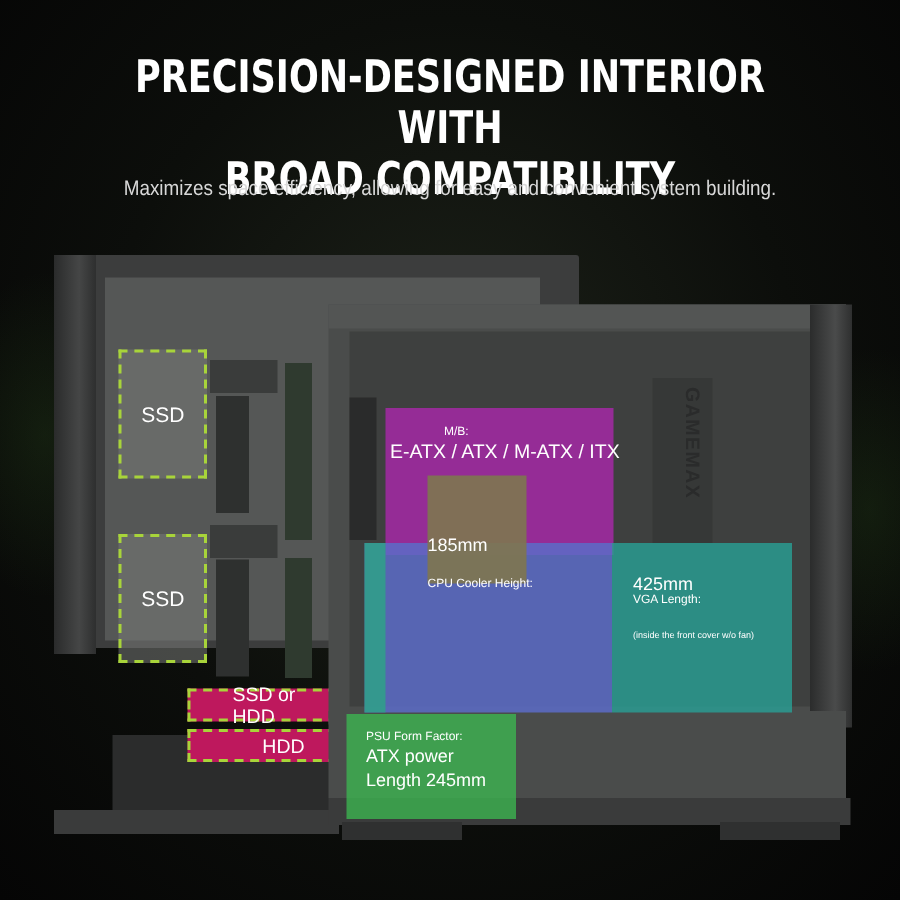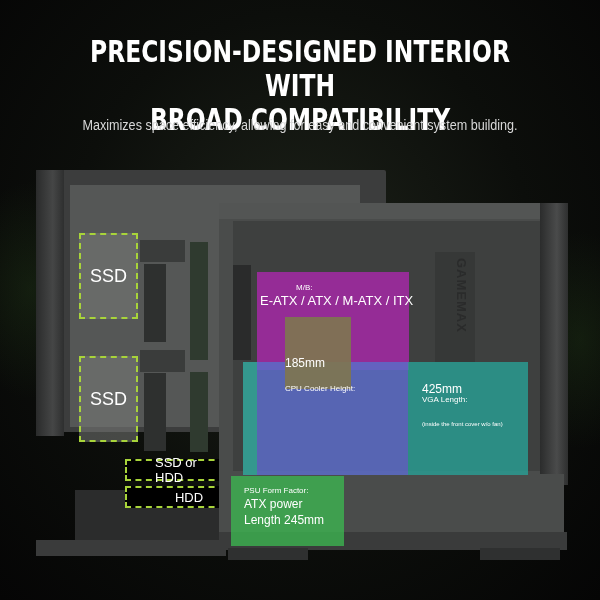--- a/index.html
+++ b/index.html
@@ -39,23 +39,23 @@
   .back-lower {
     position:absolute; left:75px; top:490px; width:150px; height:50px; background:#2b2c2c;
   }
   .back-foot {
     position:absolute; left:36px; top:540px; width:190px; height:16px; background:#3a3b3b;
   }
   .slot { position:absolute; background:#3a3c3b; }
   .drive-box {
     position:absolute; border:2px dashed #a8d43a; background:rgba(120,122,120,0.55);
     display:flex; align-items:center; justify-content:center;
-    font-size:18px; color:#fff;
+    font-size:14px; color:#fff;
   }
-  .drive-small { background:#000000; font-size:13px;padding-left:28px; }
+  .drive-small { background:#be185d; font-size:13px;padding-left:28px; }
   
   .case-front {
     position:absolute; left:219px; top:203px; width:345px; height:280px;
     background:#4a4c4b;
   }
   .front-top {
     position:absolute; left:219px; top:203px; width:345px; height:16px; background:#535554;
   }
   .front-inner {
     position:absolute; left:233px; top:221px; width:320px; height:250px; background:#3e403f;

